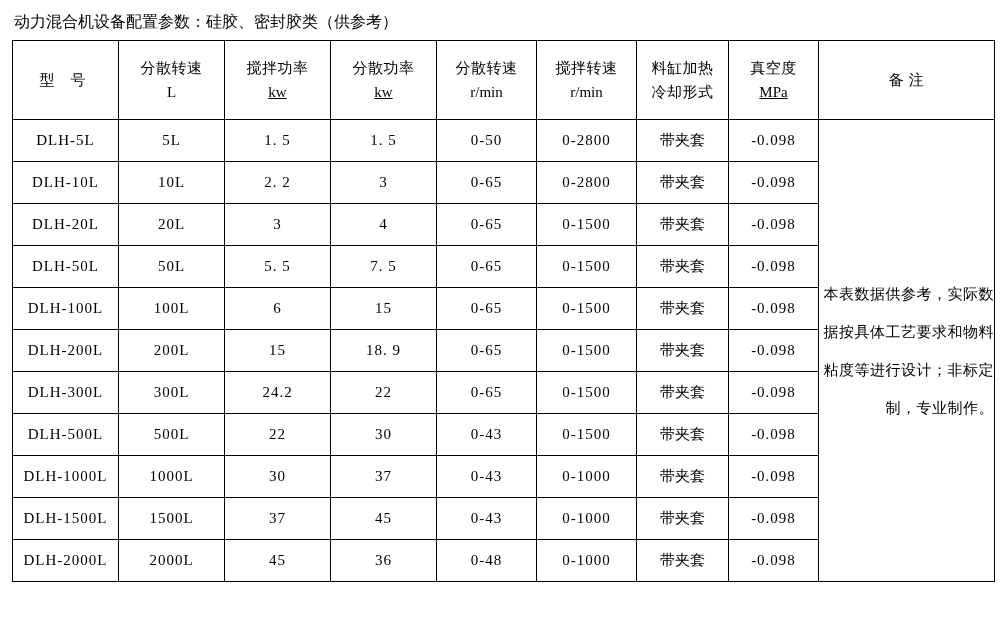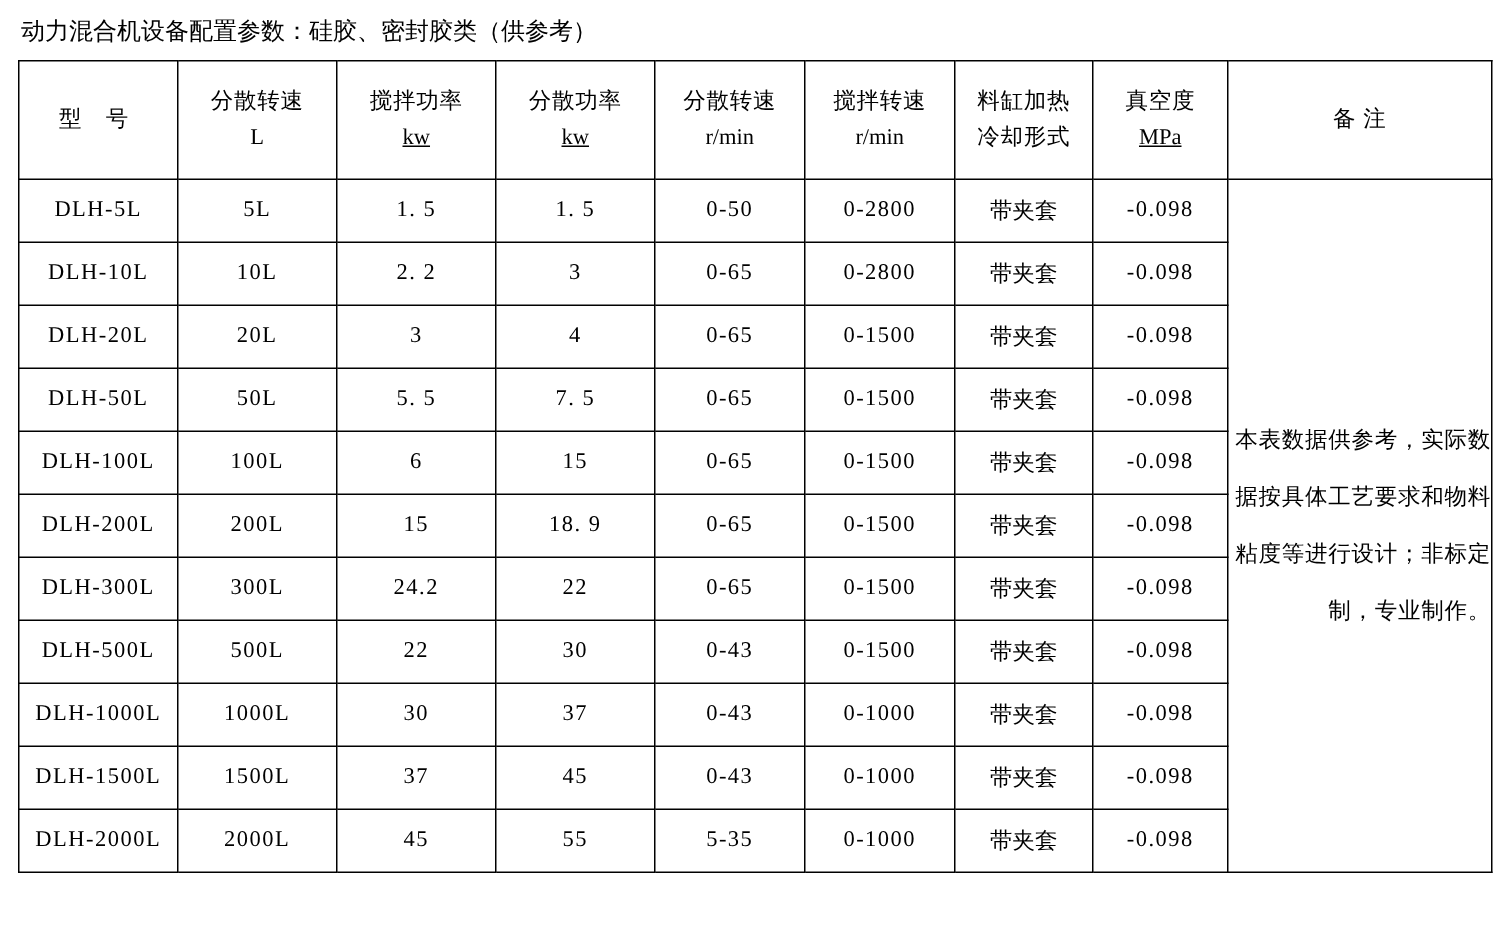--- a/index.html
+++ b/index.html
@@ -259,22 +259,22 @@
         <td class="mono-num">45</td>
         <td class="mono-num">0-43</td>
         <td class="mono-num">0-1000</td>
         <td class="cjk">带夹套</td>
         <td class="mono-num">-0.098</td>
       </tr>
       <tr>
         <td class="mono-num">DLH-2000L</td>
         <td class="mono-num">2000L</td>
         <td class="mono-num">45</td>
-        <td class="mono-num">55</td>
-        <td class="mono-num">5-35</td>
+        <td class="mono-num">36</td>
+        <td class="mono-num">0-48</td>
         <td class="mono-num">0-1000</td>
         <td class="cjk">带夹套</td>
         <td class="mono-num">-0.098</td>
       </tr>
     </tbody>
   </table>
 
 </div>
 
 </body></html>

